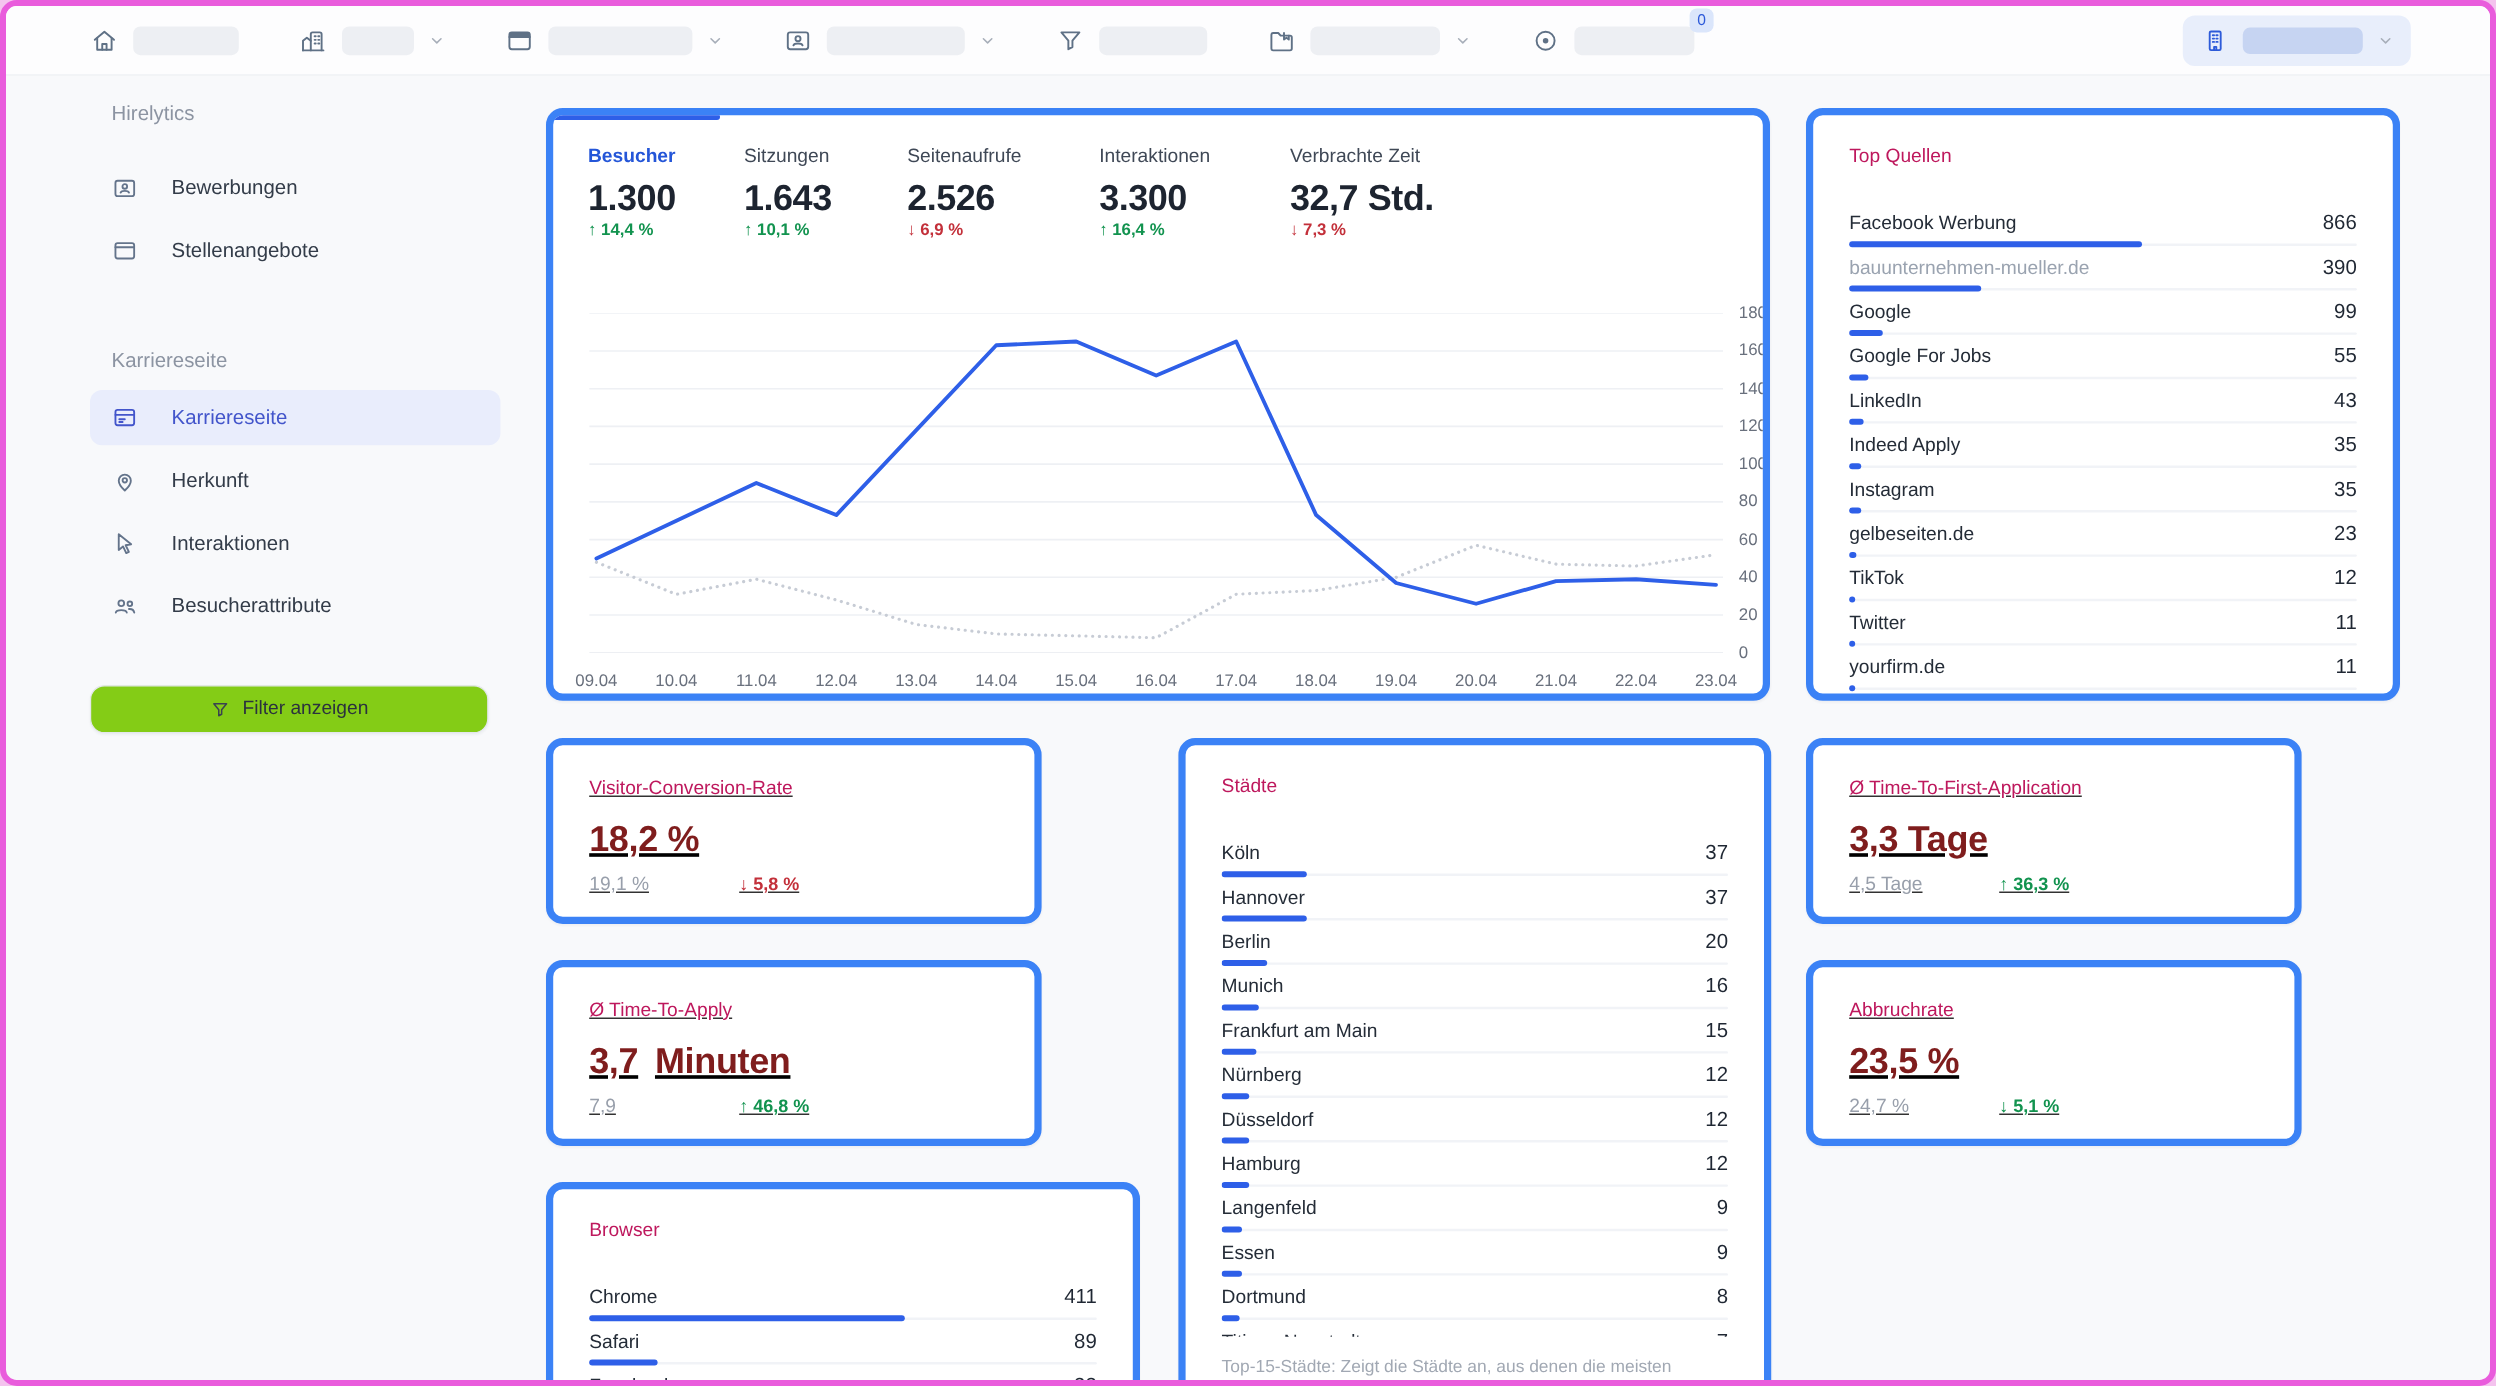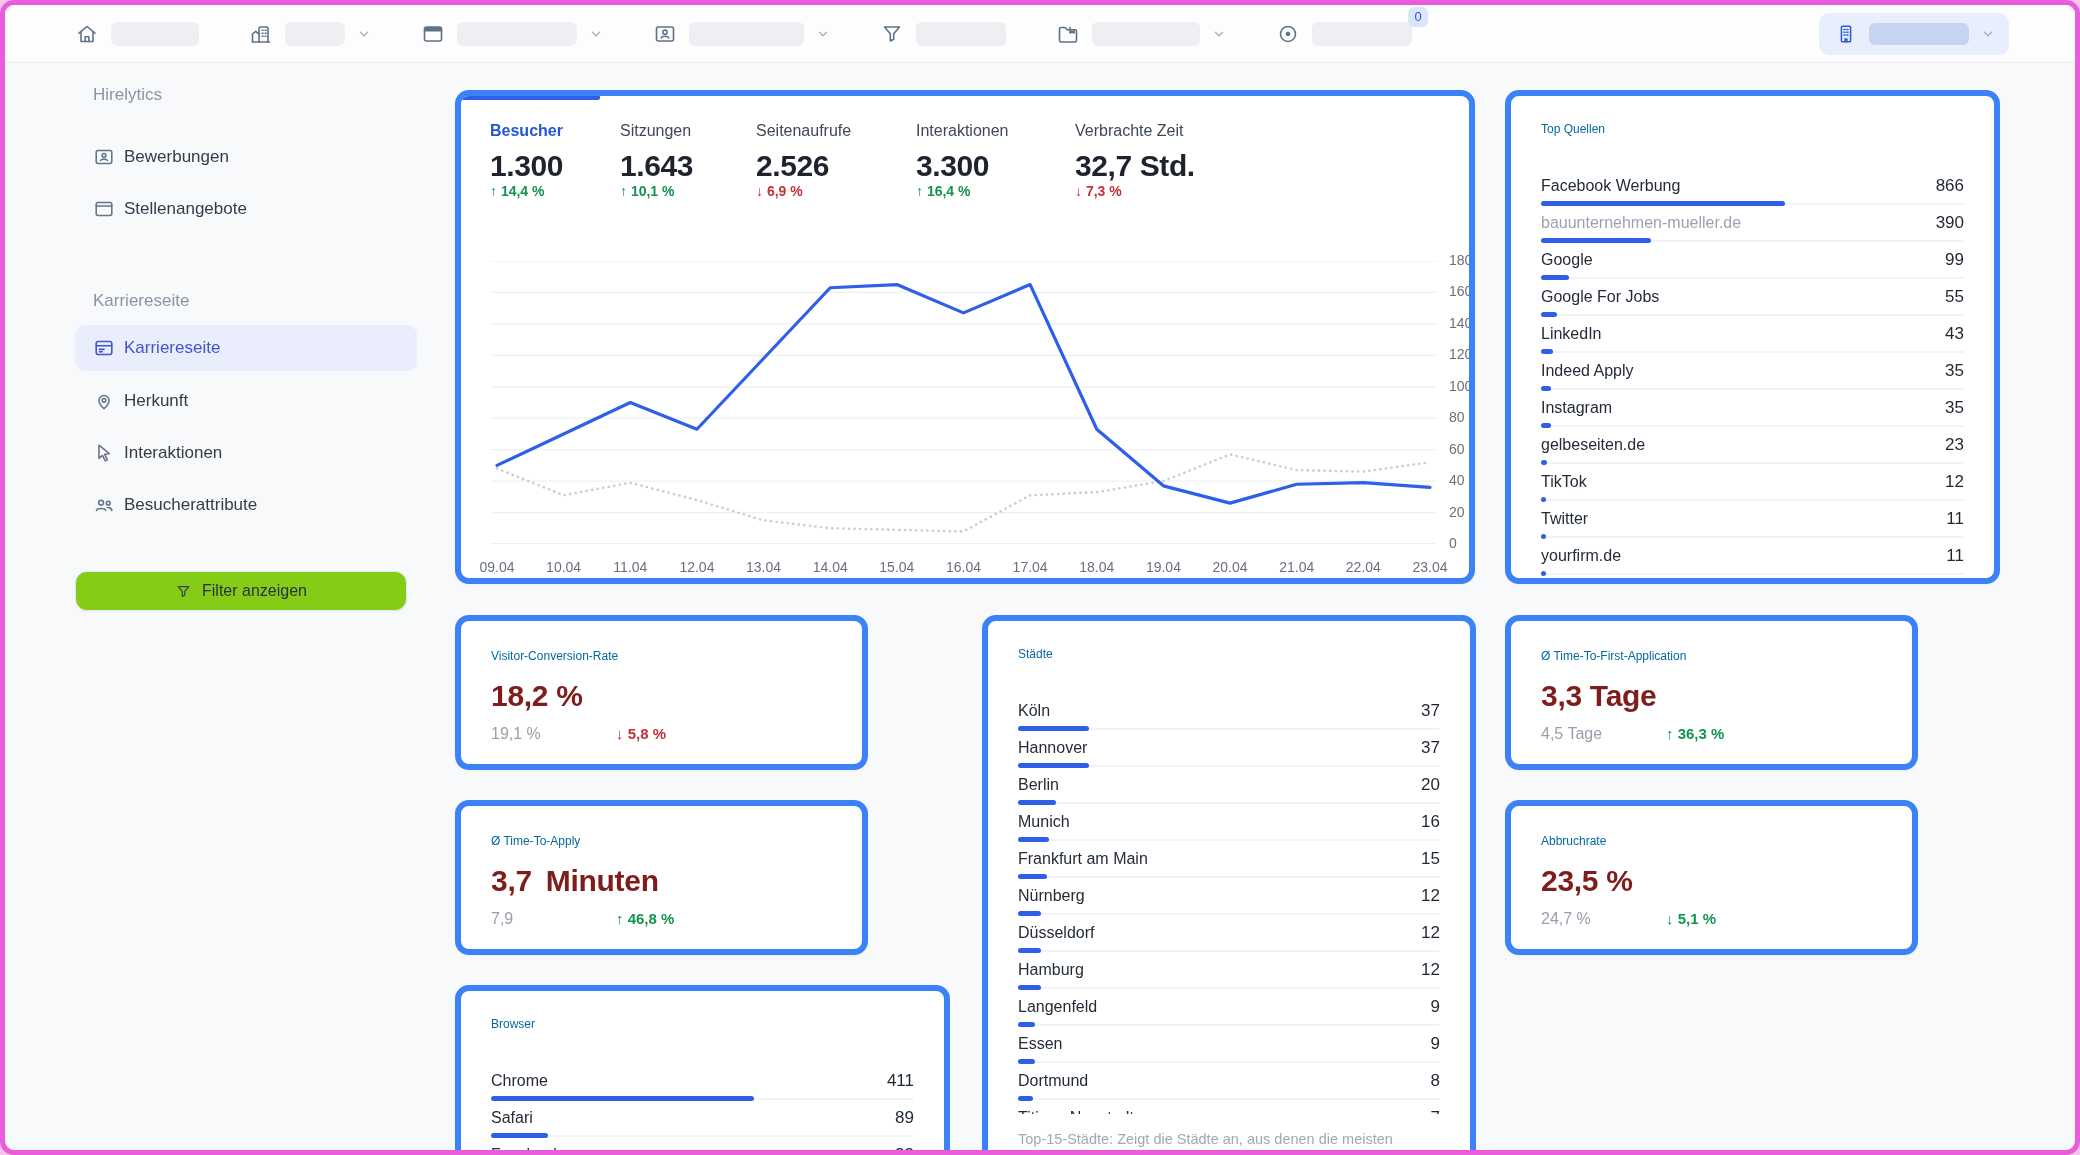--- a/index.html
+++ b/index.html
@@ -20,36 +20,36 @@
          background:#dbe6fb;color:#2c59d9;font-size:13px;line-height:20px;text-align:center;}
   .account-btn{margin-left:auto;display:flex;align-items:center;gap:12px;height:42px;padding:0 14px 0 16px;
                border-radius:10px;background:#e8eefb;}
   .account-btn .tb-icon{color:#2d5bd9;width:22px;height:22px;}
   .account-btn .pill{width:100px;height:22px;background:#c6d4f2;}
   
   .sidebar{position:absolute;left:70px;top:58px;width:342px;padding-top:22px;}
   .side-heading{font-size:17px;color:#8c94a2;margin:0 0 0 18px;height:20px;line-height:20px;}
   #side-group1{margin-top:30px;}
   #side-group2{margin-top:14px;}
-  .side-item{display:flex;align-items:center;gap:9px;height:44px;margin-bottom:8px;padding-left:18px;
+  .side-item{display:flex;align-items:center;gap:28px;height:44px;margin-bottom:8px;padding-left:18px;
              border-radius:10px;color:#333c49;font-size:17px;cursor:pointer;}
   .side-item .s-icon{width:22px;height:22px;color:#64748b;flex:none;}
   .side-item .s-icon svg{width:100%;height:100%;}
   .side-item.active{background:#e9edfc;color:#4355cb;height:46px;}
   .side-item.active .s-icon{color:#4355cb;}
   .side-sep{height:52px;}
   .filter-btn{margin-top:44px;width:332px;height:40px;border:1px solid #e4e7ec;border-radius:12px;background:#84cc16;
               display:flex;align-items:center;justify-content:center;gap:10px;font-size:16px;color:#2b323e;
               box-shadow:0 1px 2px rgba(20,30,55,.05);cursor:pointer;}
   .filter-btn .f-icon{width:17px;height:17px;color:#3a4350;}
   .filter-btn .f-icon svg{width:100%;height:100%;}
   
   .card{position:absolute;background:#fff;border:6px solid #3b82f6;border-radius:14px;
         box-shadow:0 1px 2px rgba(20,30,55,.04);}
-  .card-title{font-size:12px;color:#0369a1;}
+  .card-title{font-size:16px;color:#be185d;}
   
   .chart-card{left:450px;top:85px;width:1020px;height:494px;overflow:hidden;}
   .tab-indicator{position:absolute;left:0;top:-1px;width:139px;height:5px;background:#2e5fe8;
                  border-radius:12px 3px 3px 0 / 5px 3px 3px 0;}
   .tabs{position:absolute;left:29px;top:26px;display:flex;}
   .tab{cursor:pointer;}
   .tab:nth-child(1){width:130px;}.tab:nth-child(2){width:136px;}.tab:nth-child(3){width:160px;}
   .tab:nth-child(4){width:159px;}.tab:nth-child(5){width:220px;}
   .tab-label{font-size:16px;color:#3f4856;}
   .tab.active .tab-label{color:#2456d8;font-weight:bold;}
@@ -71,21 +71,21 @@
   .sbar i{position:absolute;left:0;top:0;height:5px;border-radius:3px;background:#2e5fe8;}
   .quellen-card{left:1500px;top:85px;width:495px;height:494px;overflow:hidden;padding:26px 0;}
   .quellen-card .card-title{margin-left:30px;}
   .staedte-card{left:977px;top:610px;width:494px;height:600px;padding:26px 0;}
   .staedte-card .card-title{margin-left:30px;}
   .staedte-card .stat-list{height:414px;overflow:hidden;}
   .footnote{position:absolute;left:30px;right:30px;top:508px;font-size:14.5px;color:#a1a8b3;line-height:20px;}
   .browser-card{left:450px;top:980px;width:495px;height:230px;padding:26px 0;}
   .browser-card .card-title{margin-left:30px;}
   
-  .kpi-card{width:413px;height:155px;padding:28px 30px 0;}
+  .kpi-card{width:413px;height:155px;padding:28px 30px 0;text-decoration:underline;}
   .kpi-value{margin-top:16px;font-size:30px;font-weight:bold;color:#7f1d1d;letter-spacing:-0.3px;}
   .kpi-unit{margin-left:14px;}
   .kpi-sub{margin-top:12px;display:flex;align-items:baseline;}
   .kpi-prev{font-size:16px;color:#989fab;min-width:95px;}
   .kpi-delta{font-size:15px;font-weight:bold;margin-left:30px;}
   #kpi-conversion{left:450px;top:610px;}
   #kpi-tta{left:450px;top:795px;}
   #kpi-ttfa{left:1500px;top:610px;}
   #kpi-abbruch{left:1500px;top:795px;}
 </style>

